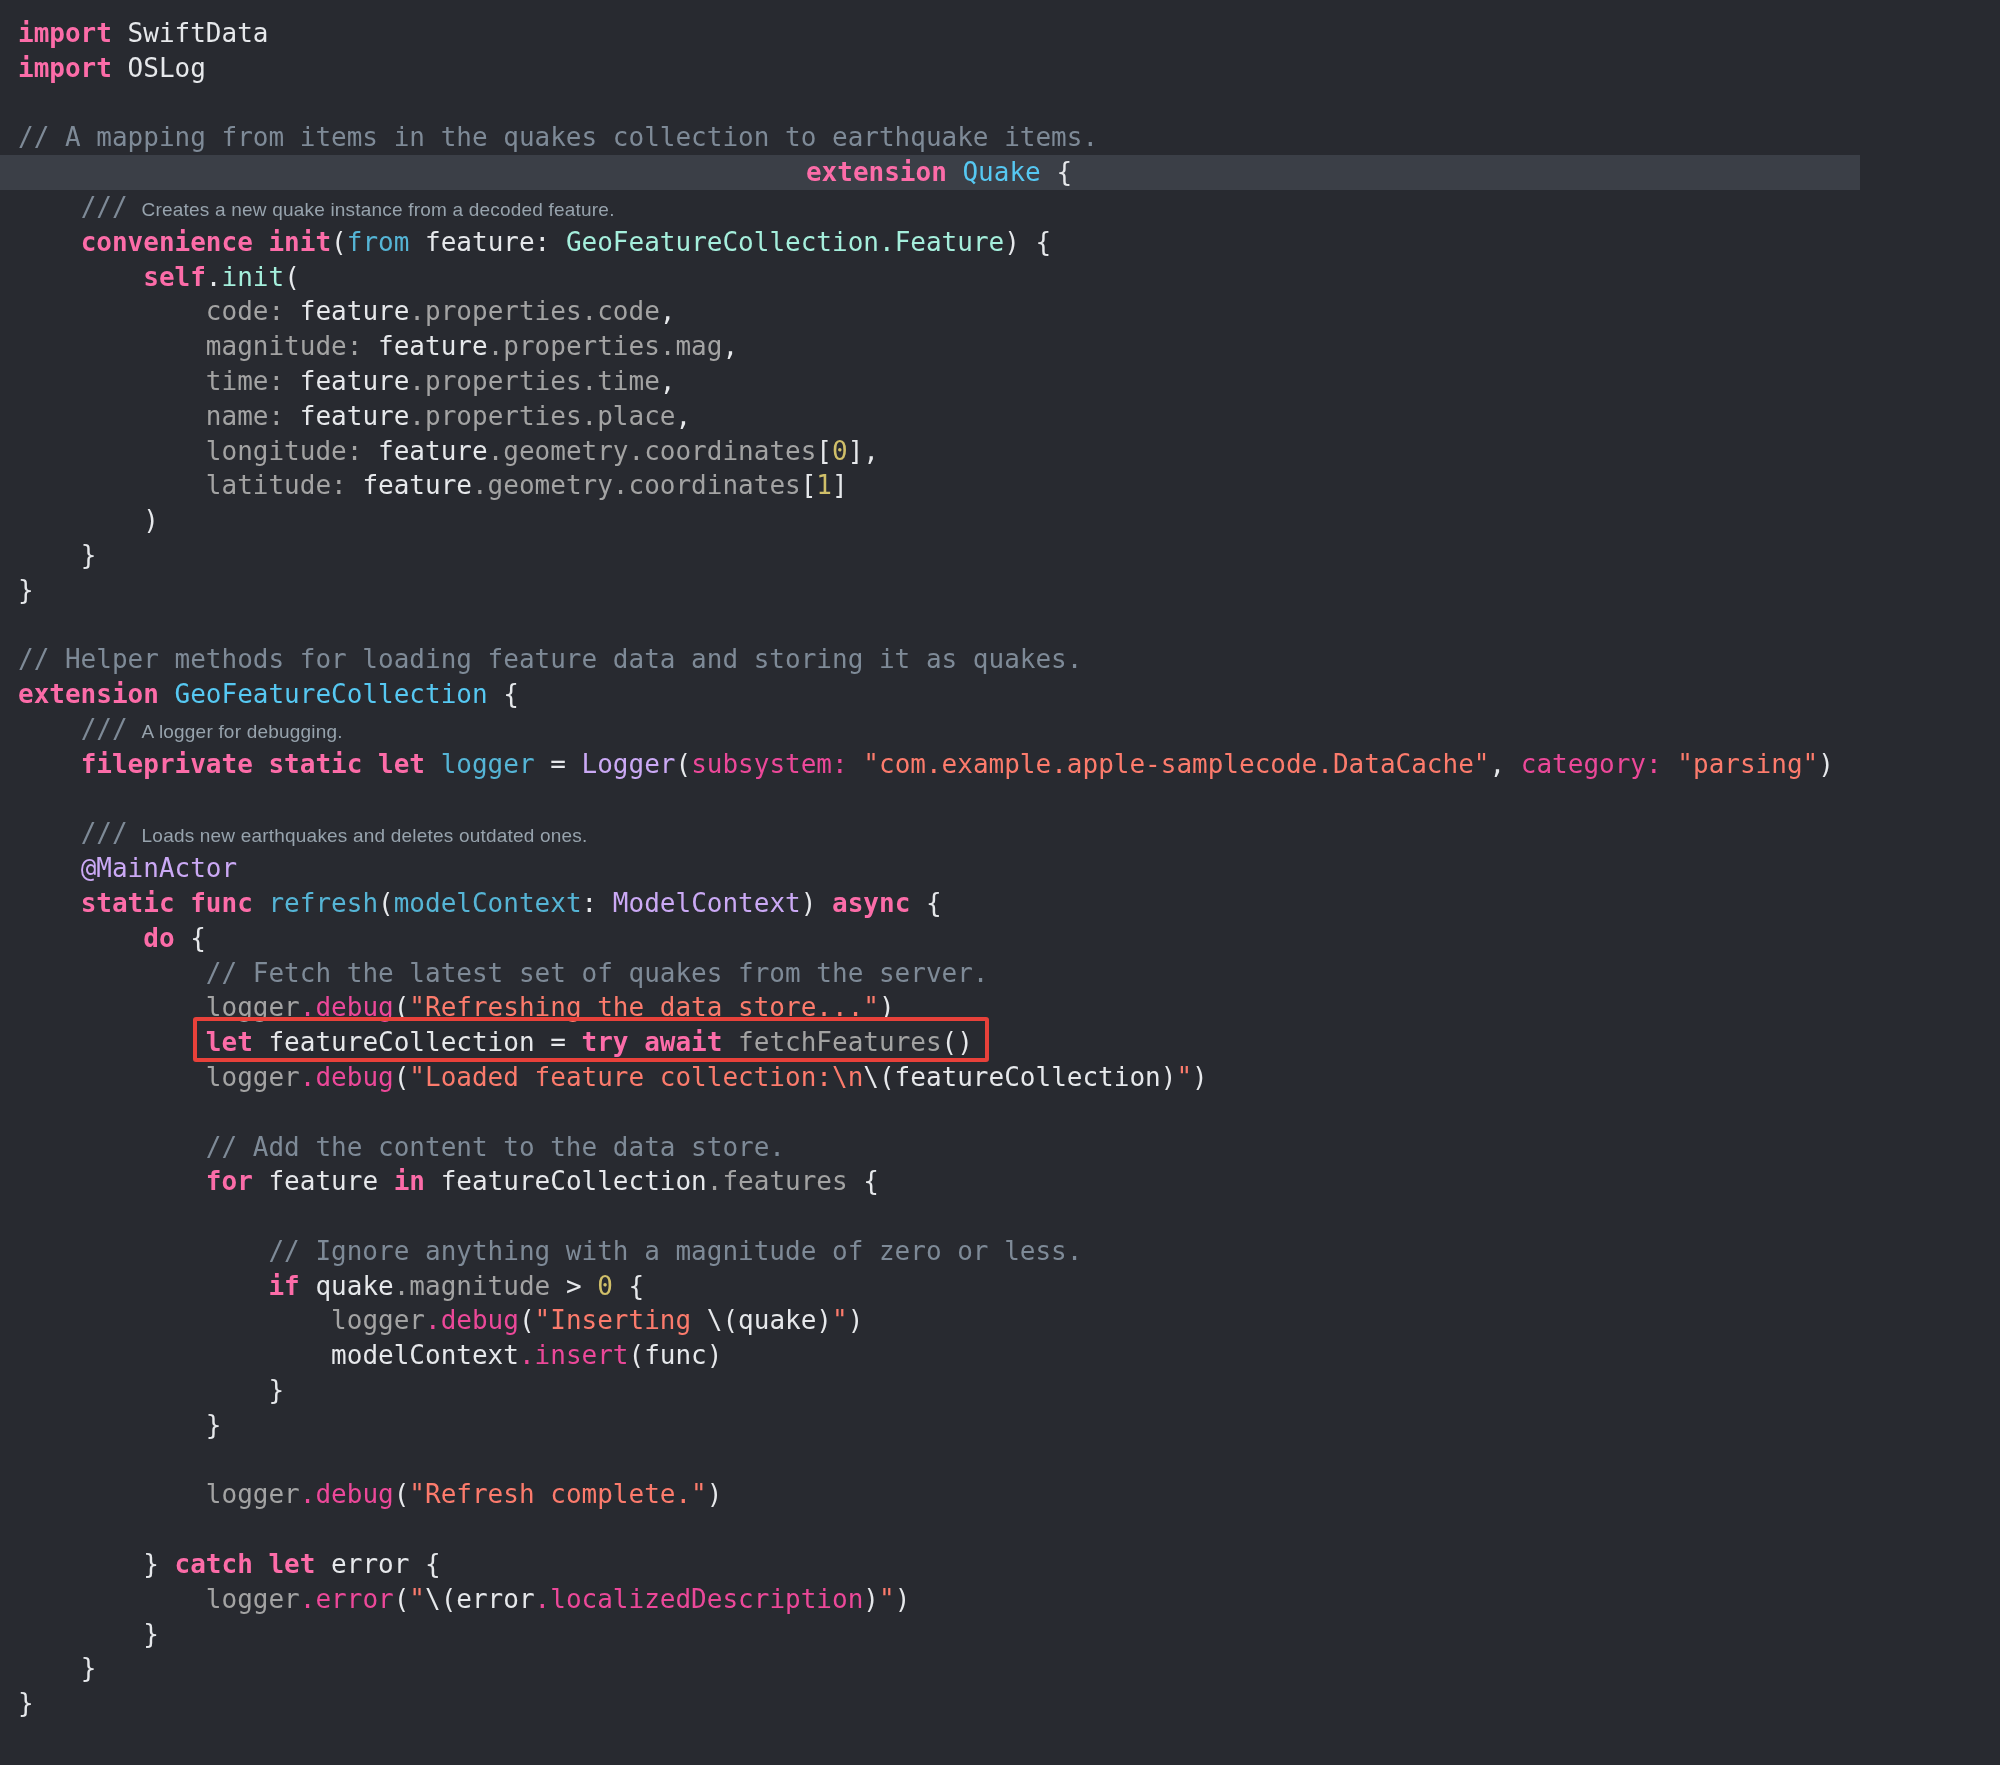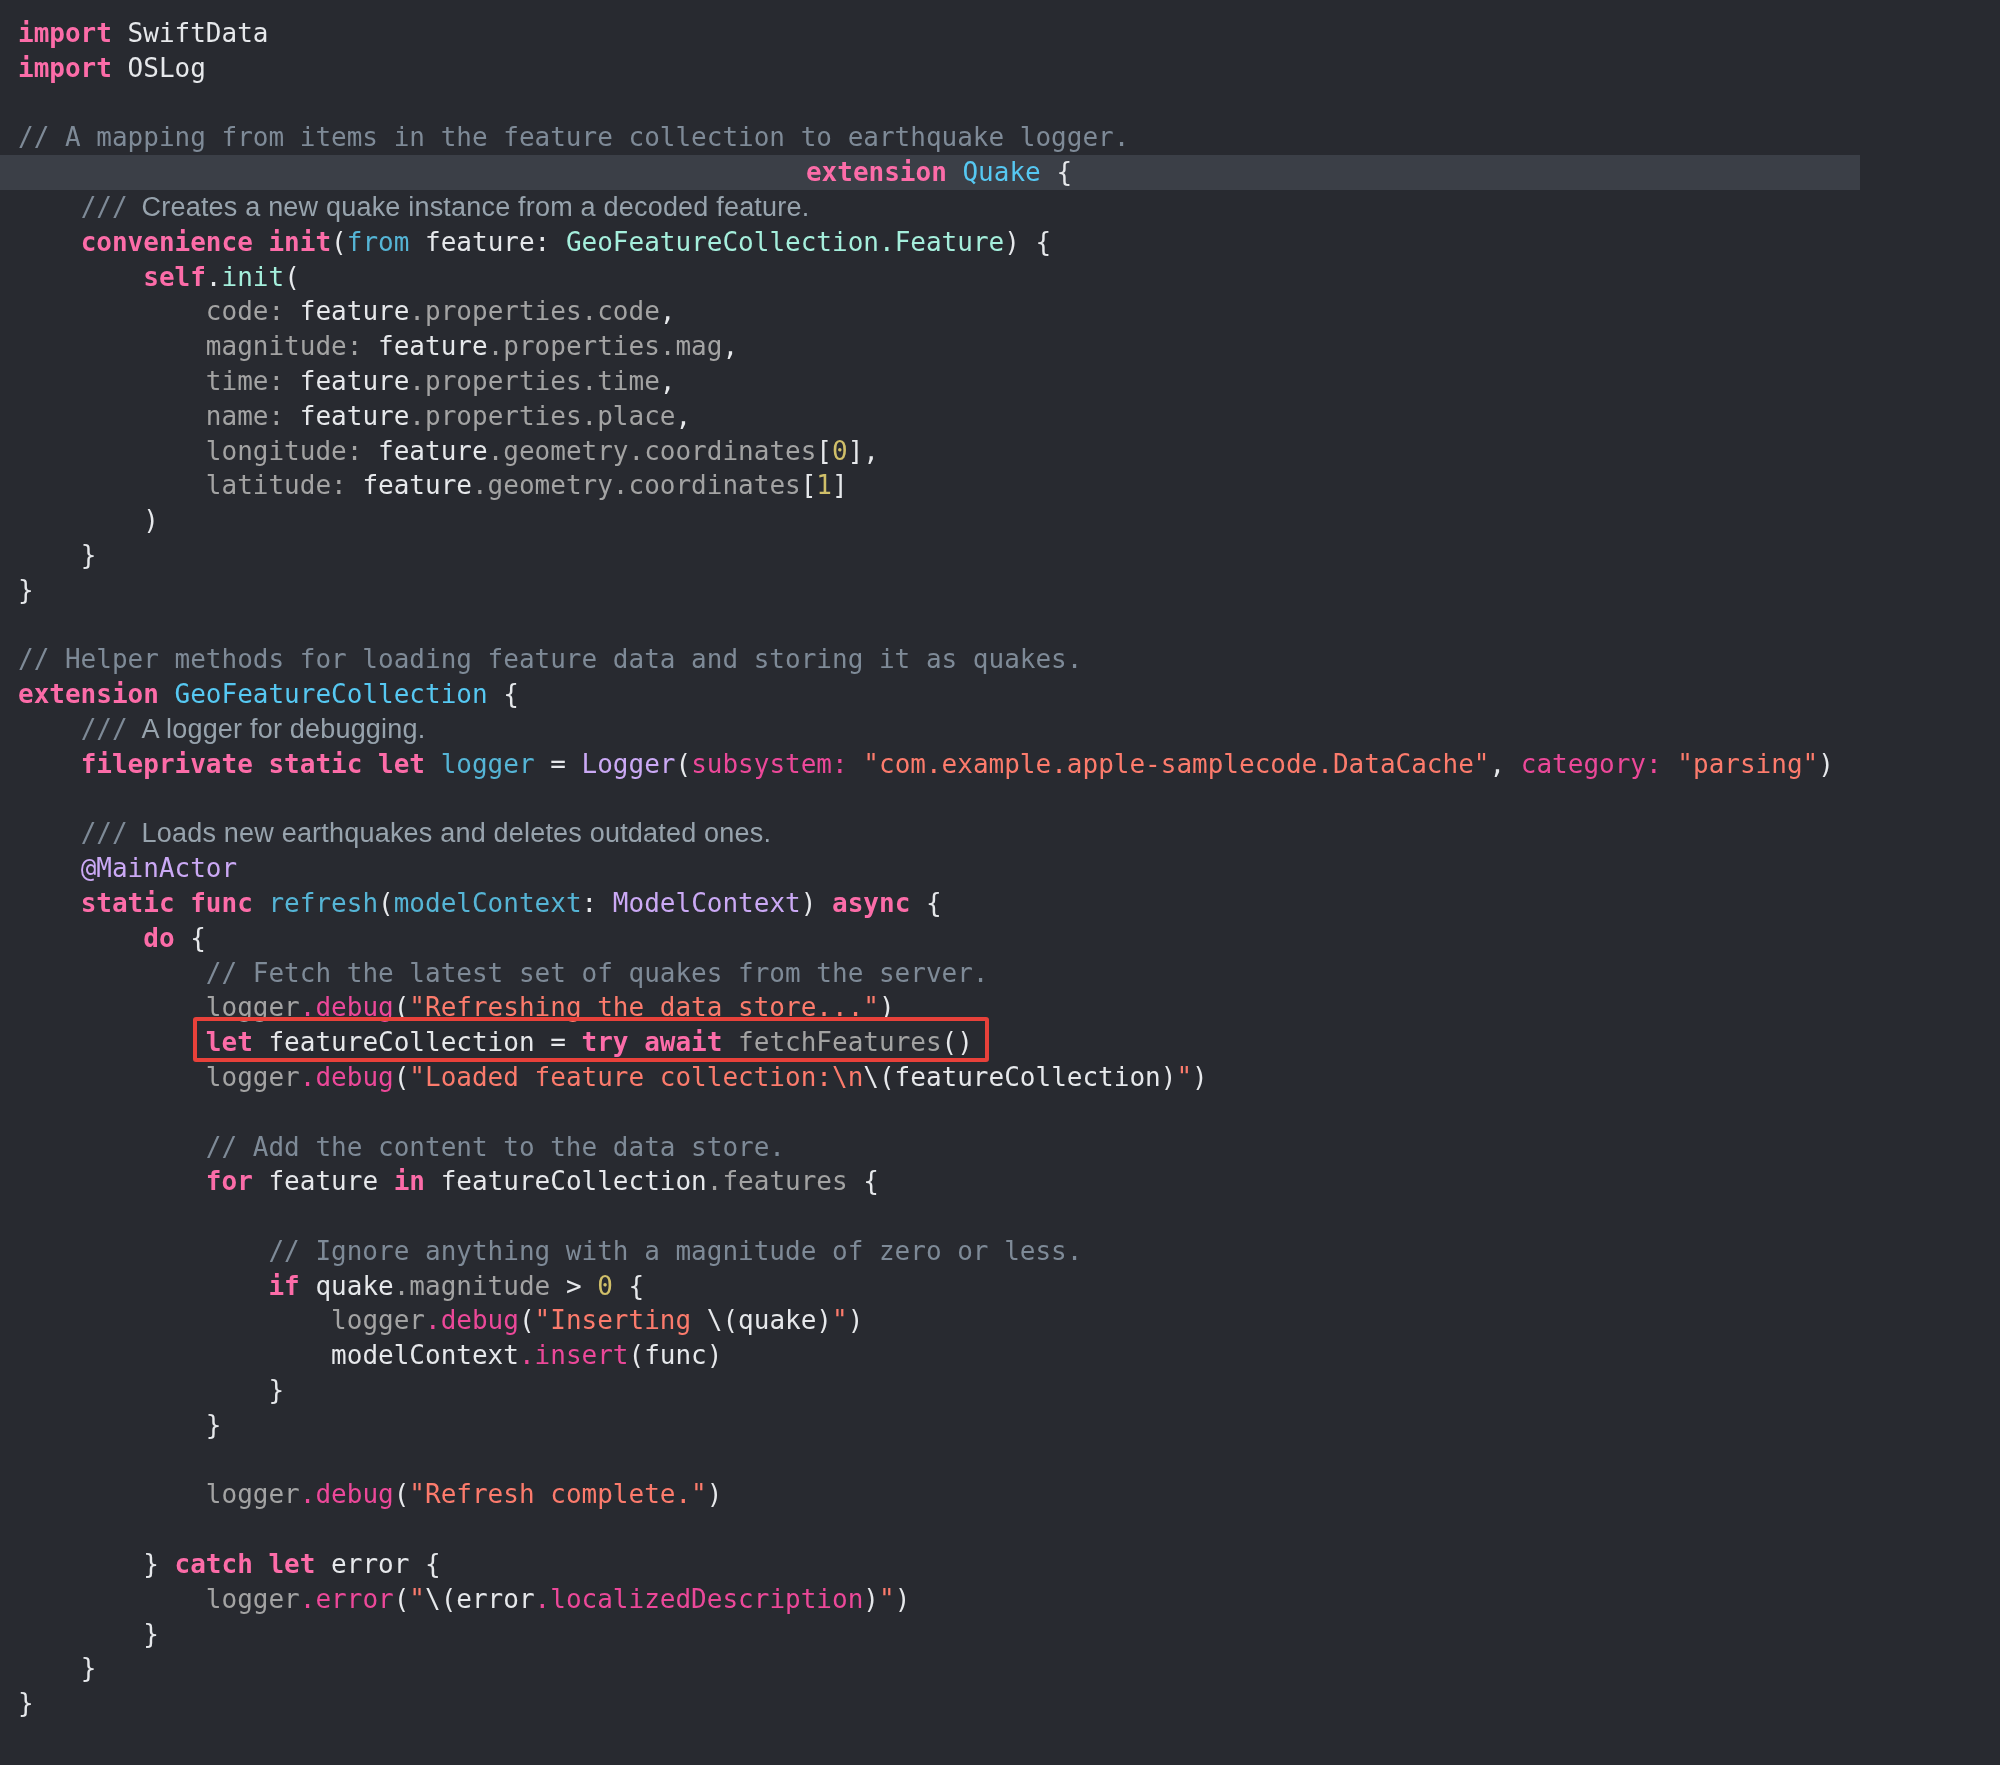--- a/index.html
+++ b/index.html
@@ -39,35 +39,35 @@
     right: -16px;
     top: -8px;
     bottom: -2px;
     border: 4px solid var(--annot, #E8413A);
     border-radius: 3px;
     pointer-events: none;
   }
   .tok-kw { font-weight: 700; }
   .tok-d {
     font-family: "Liberation Sans", sans-serif;
-    font-size: 27px;
+    font-size: 19px;
     letter-spacing: 0.2px;
     padding-left: 14px;
   }
   
 </style>
 <style id="pal">.tok-kw{color:#FC6CA8}.tok-tn{color:#56C8F2}.tok-dc{color:#55B5D6}.tok-pt{color:#A5EFDC}.tok-pm{color:#a3a3a3}.tok-st{color:#CBA9F5}.tok-sm{color:#ec4899}.tok-s{color:#FC7B6C}.tok-n{color:#D0BF69}.tok-c{color:#7E8A97}.tok-d{color:#97A3AD}.tok-p{color:#E6E8EB}</style>
 </head>
 <body>
 
 <div class="editor">
     <div class="line"><span></span><span><span class="tok-kw">import</span><span class="tok-p"> SwiftData</span></span></div>
     <div class="line"><span></span><span><span class="tok-kw">import</span><span class="tok-p"> OSLog</span></span></div>
     <div class="line"><span></span><span></span></div>
-    <div class="line"><span></span><span><span class="tok-c">// A mapping from items in the feature collection to earthquake logger.</span></span></div>
+    <div class="line"><span></span><span><span class="tok-c">// A mapping from items in the quakes collection to earthquake items.</span></span></div>
     <div class="line hl"><span></span><span><span class="tok-kw">extension</span><span class="tok-p"> </span><span class="tok-tn">Quake</span><span class="tok-p"> {</span></span></div>
     <div class="line"><span>    </span><span><span class="tok-c">///</span><span class="tok-d">Creates a new quake instance from a decoded feature.</span></span></div>
     <div class="line"><span>    </span><span><span class="tok-kw">convenience init</span><span class="tok-p">(</span><span class="tok-dc">from</span><span class="tok-p"> feature: </span><span class="tok-pt">GeoFeatureCollection.Feature</span><span class="tok-p">) {</span></span></div>
     <div class="line"><span>        </span><span><span class="tok-kw">self</span><span class="tok-p">.</span><span class="tok-pt">init</span><span class="tok-p">(</span></span></div>
     <div class="line"><span>            </span><span><span class="tok-pm">code:</span><span class="tok-p"> feature</span><span class="tok-pm">.properties.code</span><span class="tok-p">,</span></span></div>
     <div class="line"><span>            </span><span><span class="tok-pm">magnitude:</span><span class="tok-p"> feature</span><span class="tok-pm">.properties.mag</span><span class="tok-p">,</span></span></div>
     <div class="line"><span>            </span><span><span class="tok-pm">time:</span><span class="tok-p"> feature</span><span class="tok-pm">.properties.time</span><span class="tok-p">,</span></span></div>
     <div class="line"><span>            </span><span><span class="tok-pm">name:</span><span class="tok-p"> feature</span><span class="tok-pm">.properties.place</span><span class="tok-p">,</span></span></div>
     <div class="line"><span>            </span><span><span class="tok-pm">longitude:</span><span class="tok-p"> feature</span><span class="tok-pm">.geometry.coordinates</span><span class="tok-p">[</span><span class="tok-n">0</span><span class="tok-p">],</span></span></div>
     <div class="line"><span>            </span><span><span class="tok-pm">latitude:</span><span class="tok-p"> feature</span><span class="tok-pm">.geometry.coordinates</span><span class="tok-p">[</span><span class="tok-n">1</span><span class="tok-p">]</span></span></div>

